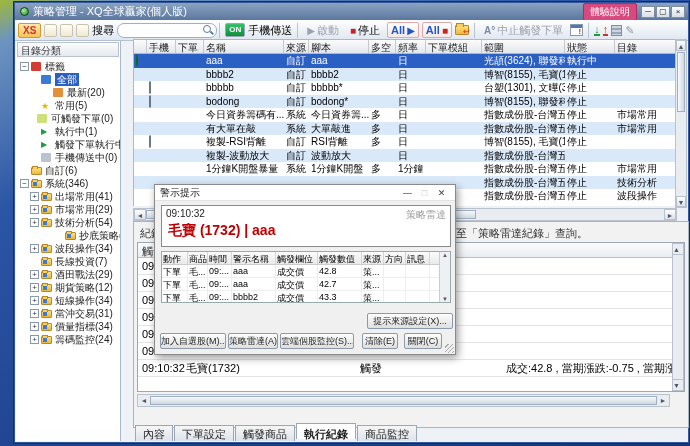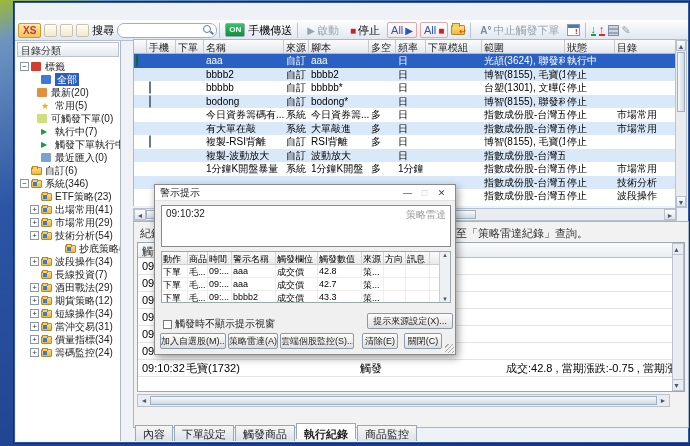--- a/index.html
+++ b/index.html
@@ -28,21 +28,21 @@
   .mini-ic{display:inline-block;width:13px;height:13px;border:1px solid #c9c3ae;background:linear-gradient(#fffef4,#efe9d2);border-radius:2px;}
   .search-input{width:100px;height:15px;border:1px solid #9fb0c4;border-radius:7px;font-size:10px;padding:0 16px 0 6px;background:#fff;position:relative;}
   .mag{position:relative;display:inline-block;width:12px;height:12px;margin-left:-18px;}
   .mag::before{content:"";position:absolute;left:1px;top:1px;width:6px;height:6px;border:1.5px solid #5a7ba8;border-radius:50%;}
   .mag::after{content:"";position:absolute;left:8px;top:8px;width:4px;height:1.5px;background:#5a7ba8;transform:rotate(45deg);}
   .toggle{display:inline-flex;align-items:center;height:14px;border:1px solid #9aa7b8;border-radius:2px;background:repeating-linear-gradient(90deg,#d8dde4 0 2px,#c2c9d3 2px 4px);}
   .toggle .on{background:linear-gradient(#35c06a,#0f8f3e);color:#fff;font-size:8px;font-weight:bold;padding:1px 3px;height:12px;line-height:10px;}
   .tb-btn{display:inline-flex;align-items:center;gap:2px;padding:1px 3px;border:1px solid transparent;}
   .tb-btn.framed{border:1px solid #e0a8a8;border-radius:2px;background:linear-gradient(#fff,#f3e8e8);}
   .tri-play{color:#2255cc;font-size:10px;} .sq-stop{color:#cc2222;font-size:10px;}
-  .dis{color:#9aa2ad;} .blue-t{color:#2255cc;font-weight:normal;}
+  .dis{color:#9aa2ad;} .blue-t{color:#2255cc;font-weight:bold;}
   .folder-ic{position:relative;display:inline-block;width:14px;height:10px;background:linear-gradient(#ffe07a,#f0b73c);border:1px solid #b9882a;border-radius:1px;}
   .folder-ic::before{content:"";position:absolute;top:-3px;left:0;width:6px;height:3px;background:#f7d05e;border:1px solid #b9882a;border-bottom:none;}
   .folder-ic .redarr{position:absolute;right:-2px;bottom:-2px;color:#d22;font-size:8px;line-height:8px;}
   .cal-ic{position:relative;display:inline-block;width:13px;height:12px;background:#fff;border:1px solid #8899aa;}
   .cal-ic::before{content:"";position:absolute;top:0;left:0;right:0;height:3px;background:#4a78c0;}
   .cal-ic::after{content:"!";position:absolute;right:1px;bottom:-1px;color:#d22;font-size:8px;font-weight:bold;}
   .arr-dn{color:#1d9a44;font-weight:bold;font-size:11px;border-bottom:2px solid #1d9a44;line-height:10px;}
   .arr-up{color:#cc3322;font-weight:bold;font-size:11px;border-bottom:2px solid #cc3322;line-height:10px;}
   .bld-ic{display:inline-block;width:11px;height:11px;background:repeating-linear-gradient(#cdd6e0 0 2px,#98a6b5 2px 4px);border:1px solid #8090a0;}
   .pen-ic{color:#9aa2ad;font-size:11px;}
@@ -112,20 +112,30 @@
   .chk .box{width:9px;height:9px;border:1px solid #777;background:#fff;}
   .dbtn{position:absolute;height:16px;background:linear-gradient(#fdfdfd,#dfdfdf);border:1px solid #8a9aaa;font-size:9px;text-align:center;line-height:14px;color:#222;border-radius:2px;overflow:hidden;white-space:nowrap;}
   .grip{position:absolute;right:1px;bottom:1px;width:9px;height:9px;
     background:repeating-linear-gradient(135deg,transparent 0 2px,#aaa 2px 3px);}
 </style>
 </head>
 <body>
 
 <div class="win">
 
+  <div class="titlebar">
+    <span class="app-icon"></span>
+    <span class="title-text">策略管理 - XQ全球贏家(個人版)</span>
+    <span class="help-badge">體驗說明</span>
+    <span class="capbtns">
+      <span class="capbtn">─</span>
+      <span class="capbtn">▢</span>
+      <span class="capbtn">×</span>
+    </span>
+  </div>
 
   <div class="toolbar">
     <span class="xs-btn">XS</span>
     <span class="mini-ic"></span>
     <span class="mini-ic"></span>
     <span class="mini-ic"></span>
     <span>搜尋</span>
     <input class="search-input" style="">
     <span class="mag"></span>
     <span class="tb-sep"></span>
@@ -172,64 +182,59 @@
         <div class="tree-item" style="padding-left: 4px;">
           <span class="exp">−</span>
           <span class="ticon"><span class="ti-box" style="background: rgb(211, 60, 46);"></span></span>
           <span>標籤</span>
         </div>
         <div class="tree-item" style="padding-left: 14px;">
           <span class="exp none"></span>
           <span class="ticon"><span class="ti-box" style="background: rgb(58, 123, 213);"></span></span>
           <span class="sel-label">全部</span>
         </div>
-        <div class="tree-item" style="padding-left: 10px;">
+        <div class="tree-item" style="padding-left: 26px;">
           <span class="exp none"></span>
           <span class="ticon"><span class="ti-box" style="background: rgb(226, 144, 58);"></span></span>
           <span>最新(20)</span>
         </div>
         <div class="tree-item" style="padding-left: 14px;">
           <span class="exp none"></span>
           <span class="ticon" style="color: rgb(240, 180, 0); font-size: 9px;">★</span>
           <span>常用(5)</span>
         </div>
         <div class="tree-item" style="padding-left: 10px;">
           <span class="exp none"></span>
           <span class="ticon"><span class="ti-box" style="background: rgb(207, 224, 122);"></span></span>
           <span>可觸發下單(0)</span>
         </div>
         <div class="tree-item" style="padding-left: 14px;">
           <span class="exp none"></span>
           <span class="ticon" style="color: rgb(29, 154, 68); font-size: 8px;">▶</span>
-          <span>執行中(7)</span>
+          <span>執行中(1)</span>
         </div>
         <div class="tree-item" style="padding-left: 14px;">
           <span class="exp none"></span>
           <span class="ticon" style="color: rgb(29, 154, 68); font-size: 8px;">▶</span>
           <span>觸發下單執行中(0)</span>
         </div>
         <div class="tree-item" style="padding-left: 14px;">
           <span class="exp none"></span>
-          <span class="ticon"><span class="ti-box" style="background: rgb(125, 160, 208);"></span></span>
-          <span>最近匯入(0)</span>
+          <span class="ticon"><span class="ti-box" style="background: rgb(185, 196, 208);"></span></span>
+          <span>手機傳送中(0)</span>
         </div>
         <div class="tree-item" style="padding-left: 4px;">
           <span class="exp none"></span>
           <span class="ticon"><span class="tfolder"></span></span>
           <span>自訂(6)</span>
         </div>
         <div class="tree-item" style="padding-left: 4px;">
           <span class="exp">−</span>
           <span class="ticon"><span class="tfolder sys"></span></span>
           <span>系統(346)</span>
-        </div>
-        <div class="tree-item" style="padding-left: 14px;">
-          <span class="exp none"></span>
-          <span class="ticon"><span class="tfolder sys"></span></span>
-          <span>ETF策略(23)</span>
         </div>
         <div class="tree-item" style="padding-left: 14px;">
           <span class="exp">+</span>
           <span class="ticon"><span class="tfolder sys"></span></span>
           <span>出場常用(41)</span>
         </div>
         <div class="tree-item" style="padding-left: 14px;">
           <span class="exp">+</span>
           <span class="ticon"><span class="tfolder sys"></span></span>
           <span>市場常用(29)</span>
@@ -527,20 +532,21 @@
   <div class="dialog">
     <div class="dlg-title">
       <span class="txt">警示提示</span>
       <span class="dlg-cap">—</span>
       <span class="dlg-cap" style="color:#bbb">□</span>
       <span class="dlg-cap">✕</span>
     </div>
     <div class="alertbox">
       <span class="tm">09:10:32</span>
       <span class="src">策略雷達</span>
+      <span class="red">毛寶 (1732) | aaa</span>
     </div>
     <div class="dtable" id="dtable">
         <div class="dt-head">
           <div class="hc" style="width: 26px; flex: 0 0 26px;">動作</div>
           <div class="hc" style="width: 20px; flex: 0 0 20px;">商品</div>
           <div class="hc" style="width: 24px; flex: 0 0 24px; font-family: Liberation Mono, monospace;">時間</div>
           <div class="hc" style="width: 44px; flex: 0 0 44px;">警示名稱</div>
           <div class="hc" style="width: 42px; flex: 0 0 42px;">觸發欄位</div>
           <div class="hc" style="width: 44px; flex: 0 0 44px;">觸發數值</div>
           <div class="hc" style="width: 22px; flex: 0 0 22px;">來源</div>
@@ -578,24 +584,20 @@
           <div class="c" style="width: 44px; flex: 0 0 44px;">43.3</div>
           <div class="c" style="width: 22px; flex: 0 0 22px;">策...</div>
           <div class="c" style="width: 22px; flex: 0 0 22px;"></div>
           <div class="c" style="width: 24px; flex: 0 0 24px;"></div>
         </div>
         <div class="dt-vs">
           <div>▲</div>
           <div style="position: absolute; bottom: 0px; left: 0px; right: 0px;">▼</div>
         </div>
       </div>
-    <div class="chk">
-      <span class="box"></span>
-      <span>觸發時不顯示提示視窗</span>
-    </div>
     <div class="dbtn" style="left:212px;top:128px;width:86px">提示來源設定(X)...</div>
     <div class="dbtn" style="left:5px;top:148px;width:66px">加入自選股(M)...</div>
     <div class="dbtn" style="left:73px;top:148px;width:50px">策略雷達(A)...</div>
     <div class="dbtn" style="left:125px;top:148px;width:74px">雲端個股監控(S)...</div>
     <div class="dbtn" style="left:207px;top:148px;width:36px">清除(E)</div>
     <div class="dbtn" style="left:249px;top:148px;width:38px">關閉(C)</div>
     <div class="grip"></div>
   </div>
 
 </div>

